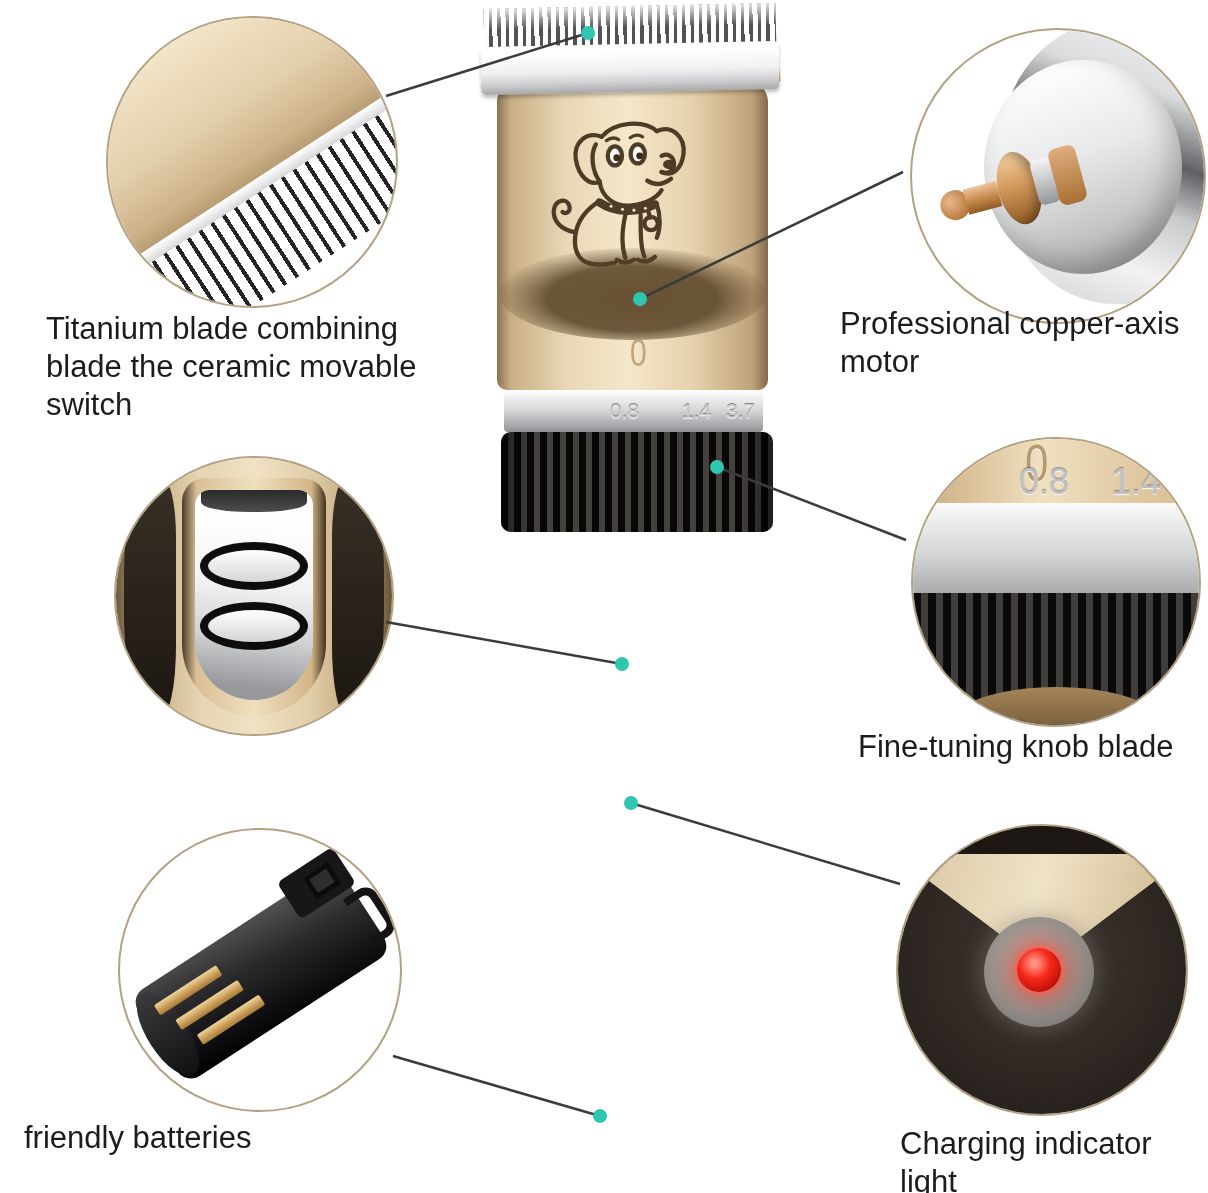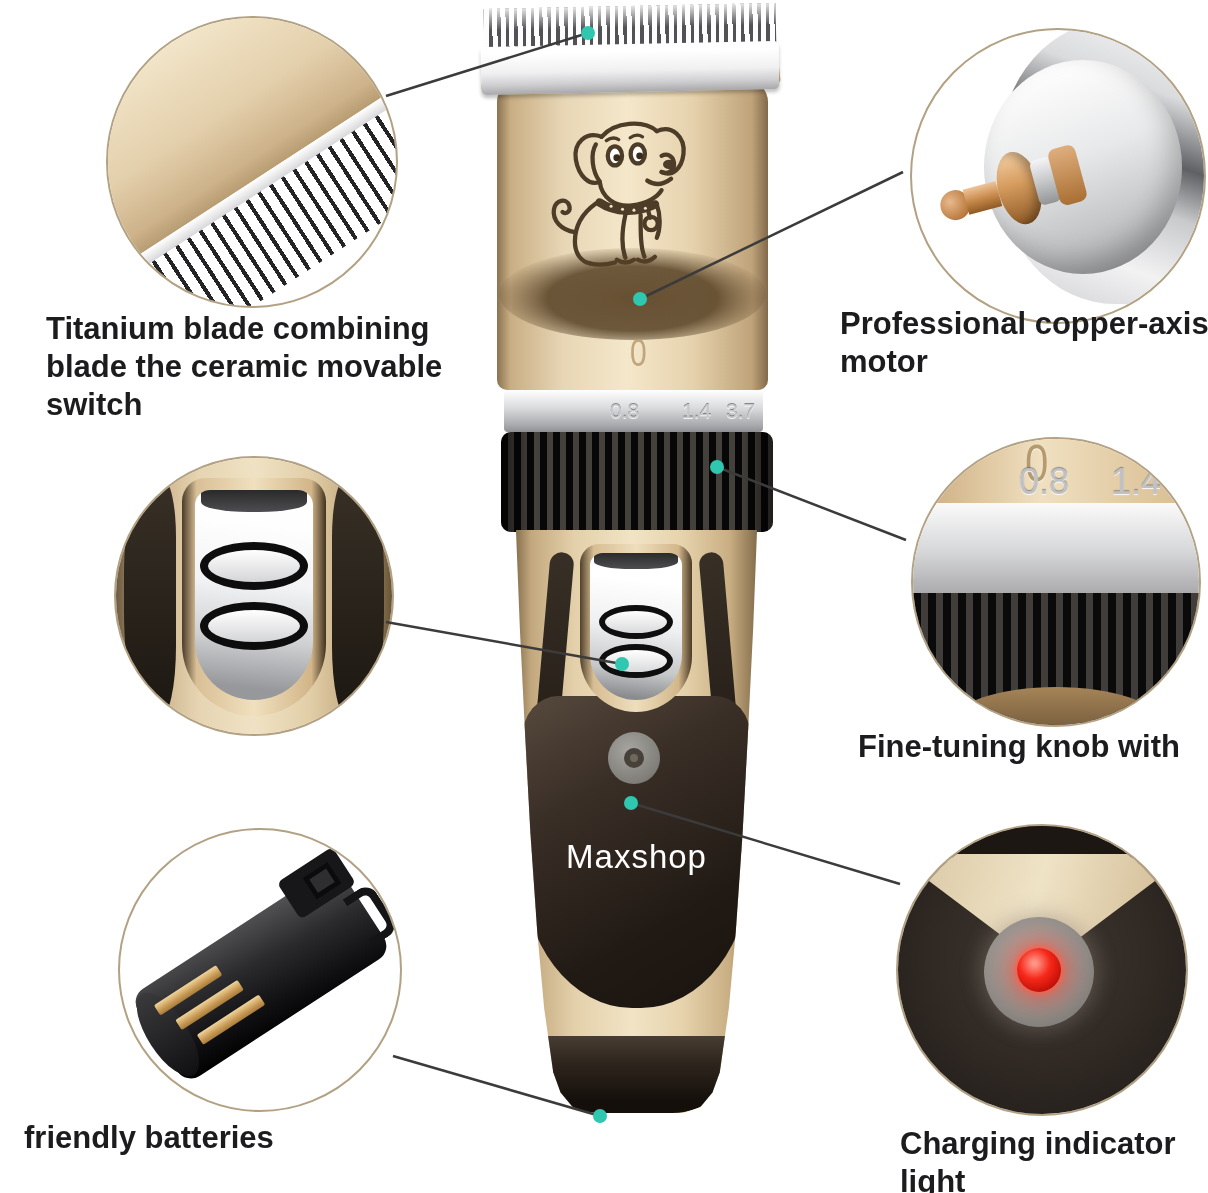--- a/index.html
+++ b/index.html
@@ -1,20 +1,20 @@
 <!DOCTYPE html>
 <html><head>
 <meta charset="utf-8">
 <style>
   html,body{margin:0;padding:0;background:#ffffff;}
   .canvas{position:relative;width:1208px;height:1193px;background:#ffffff;overflow:hidden;
           font-family:"Liberation Sans",sans-serif;}
 
   
-  .label{position:absolute;color:#1c1c1e;font-weight:700;font-size:31px;line-height:38px;z-index:20;}
+  .label{position:absolute;color:#1c1c1e;font-weight:400;font-size:31px;line-height:38px;z-index:20;}
 
   
   .cc{position:absolute;border-radius:50%;border:2px solid #b2a183;background:#fff;overflow:hidden;z-index:10;}
   .c1{left:106px;top:16px;width:288px;height:288px;}
   .c2{left:910px;top:28px;width:292px;height:292px;}
   .c3{left:114px;top:456px;width:276px;height:276px;}
   .c4{left:911px;top:437px;width:286px;height:286px;}
   .c5{left:118px;top:828px;width:280px;height:280px;}
   .c6{left:896px;top:824px;width:288px;height:288px;}
 
@@ -222,37 +222,20 @@
     </div>
 
     <div class="ring">
       <span class="ring-mark rm0">0.8</span>
       <span class="ring-mark rm1">1.4</span>
       <span class="ring-mark rm2">3.7</span>
     </div>
 
     <div class="knob"></div>
 
-    <div class="dbody">
-      <div class="horn l"></div>
-      <div class="horn r"></div>
-      <div class="grip"></div>
-      <div class="sw-recess">
-        <div class="sw-chrome">
-          <div class="sw-lip"></div>
-          <div class="sw-ridge r1"></div>
-          <div class="sw-ridge r2"></div>
-        </div>
-      </div>
-      <div class="cam">
-        <div class="cam-inner"></div>
-      </div>
-      <div class="brand">Maxshop</div>
-      <div class="bottom-cap"></div>
-    </div>
   </div>
 
   <div class="cc c1">
     <div class="bc-rot">
       <div class="bc-plate"></div>
       <div class="bc-edge"></div>
       <div class="bc-teeth"></div>
       <div class="bc-tip"></div>
     </div>
   </div>
@@ -332,21 +315,21 @@
   <div class="label" style="left:46px;top:310px;width:430px;">
     <div>Titanium blade combining</div>
     <div>blade the ceramic movable</div>
     <div>switch</div>
   </div>
   <div class="label" style="left:840px;top:305px;width:370px;">
     <div>Professional copper-axis</div>
     <div>motor</div>
   </div>
   <div class="label" style="left:858px;top:728px;">
-    <div>Fine-tuning knob with</div>
+    <div>Fine-tuning knob blade</div>
   </div>
   <div class="label" style="left:24px;top:1119px;width:530px;">
     <div>friendly batteries</div>
   </div>
   <div class="label" style="left:900px;top:1125px;">
     <div>Charging indicator light</div>
   </div>
 
 </div>
 

